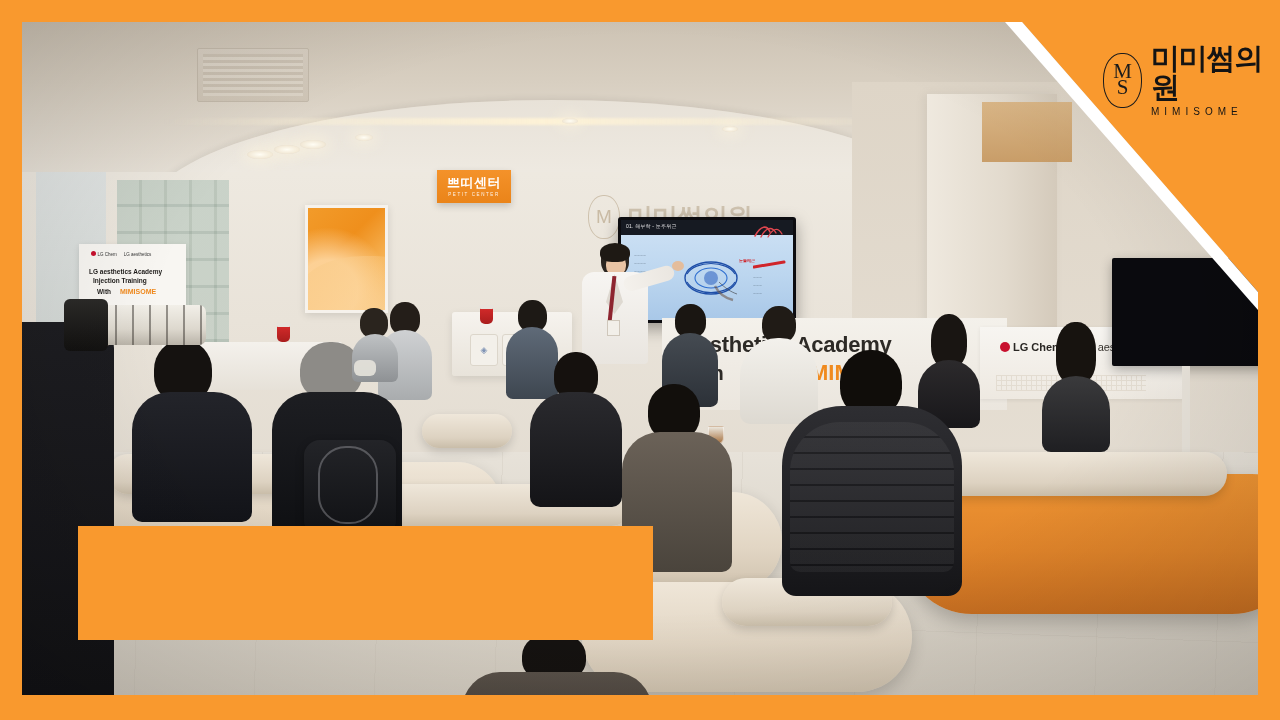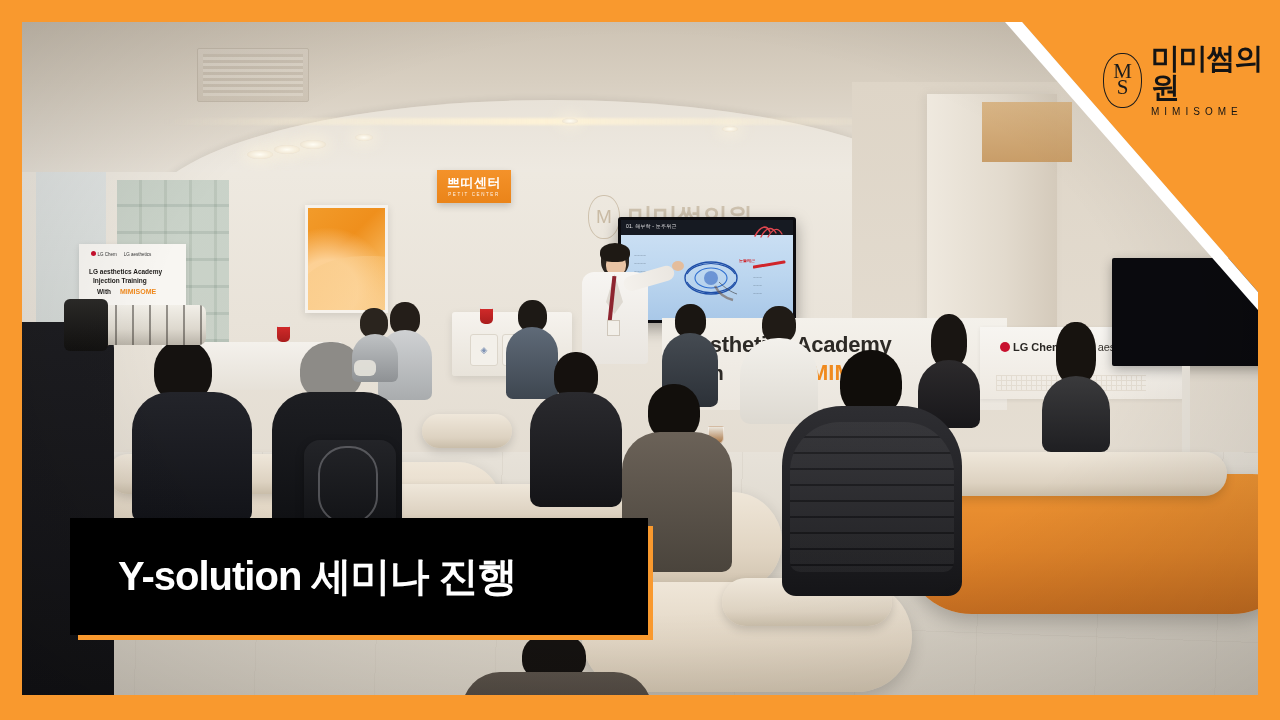--- a/index.html
+++ b/index.html
@@ -621,17 +621,14 @@
       <span class="mm">M</span>
       <span class="ss">S</span>
     </div>
     <div class="brand-txt">
       <div class="brand-ko">미미썸의원</div>
       <div class="brand-en">MIMISOME</div>
     </div>
   </div>
 
   <div class="caption-accent"></div>
-  <div class="caption">
-    <span class="caption-text">Y-solution 세미나 진행</span>
-  </div>
 
 </div>
 
 </body></html>

